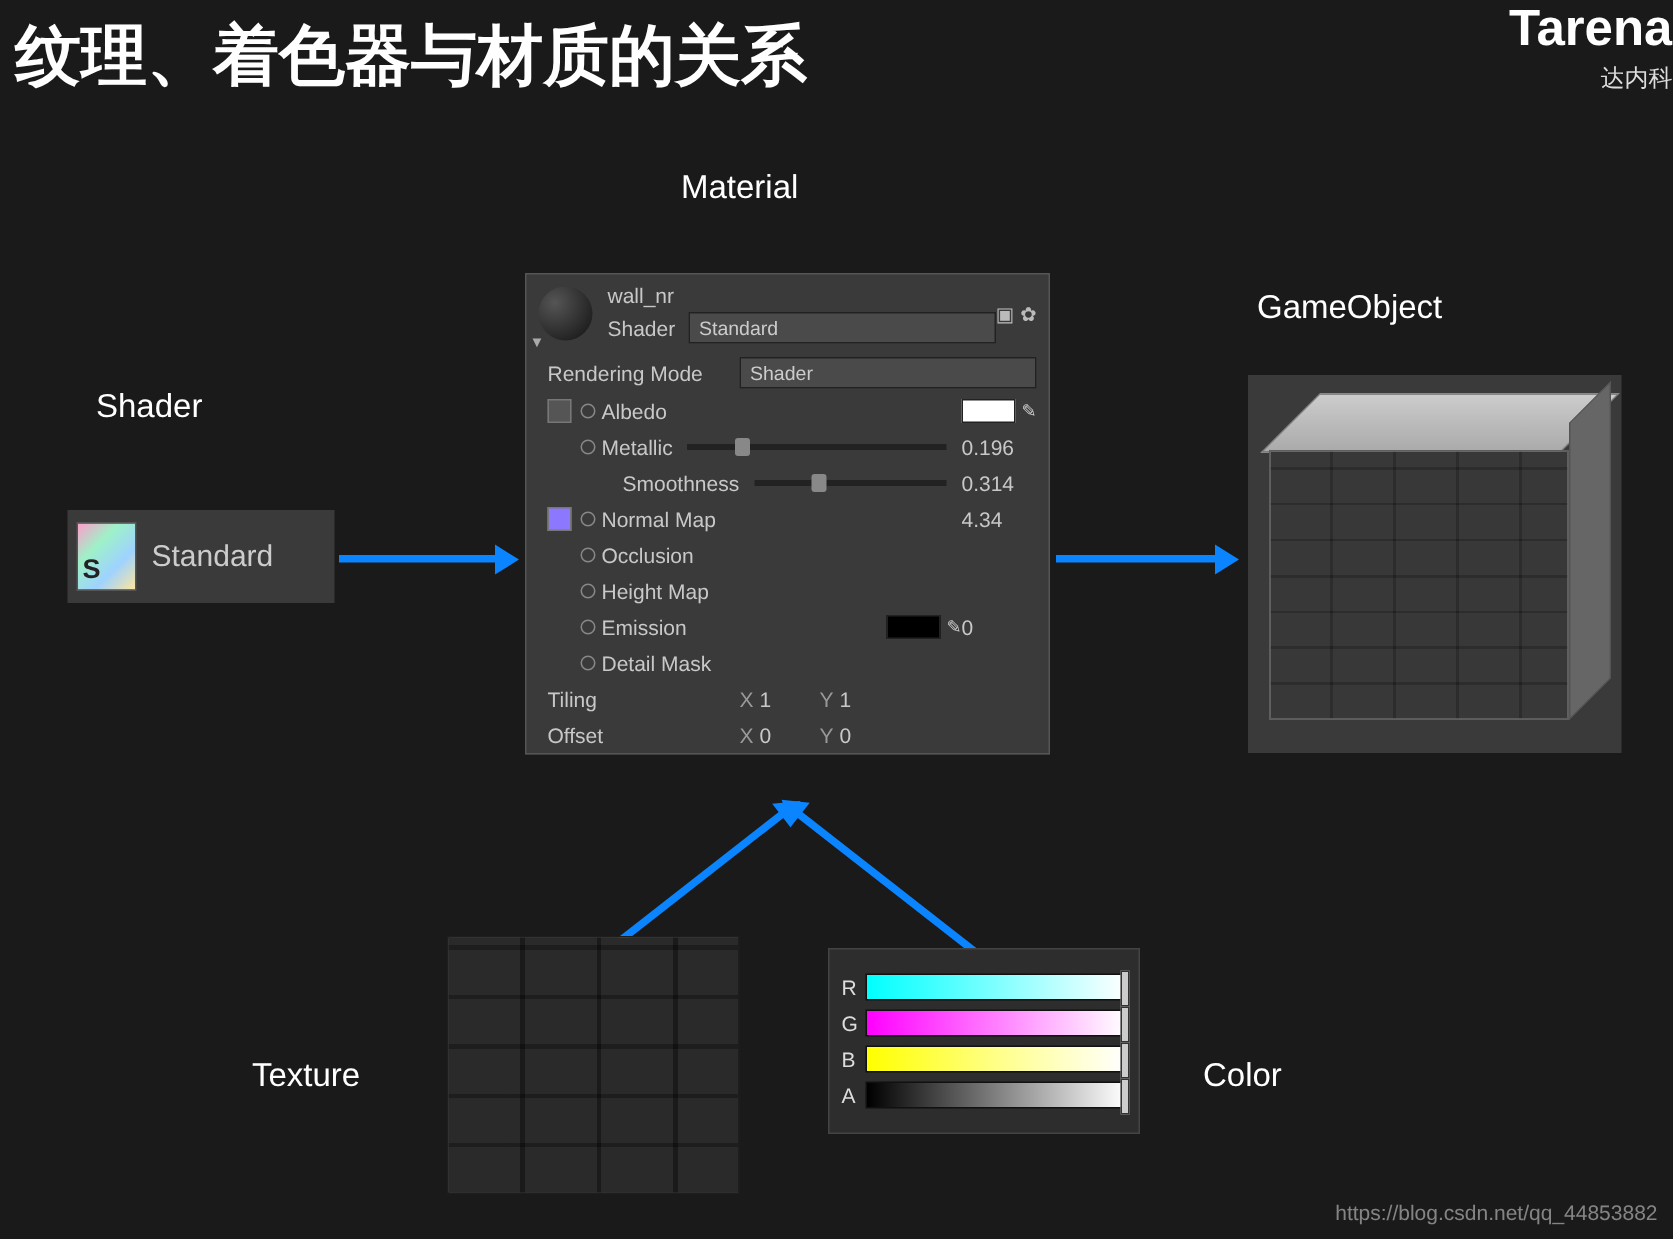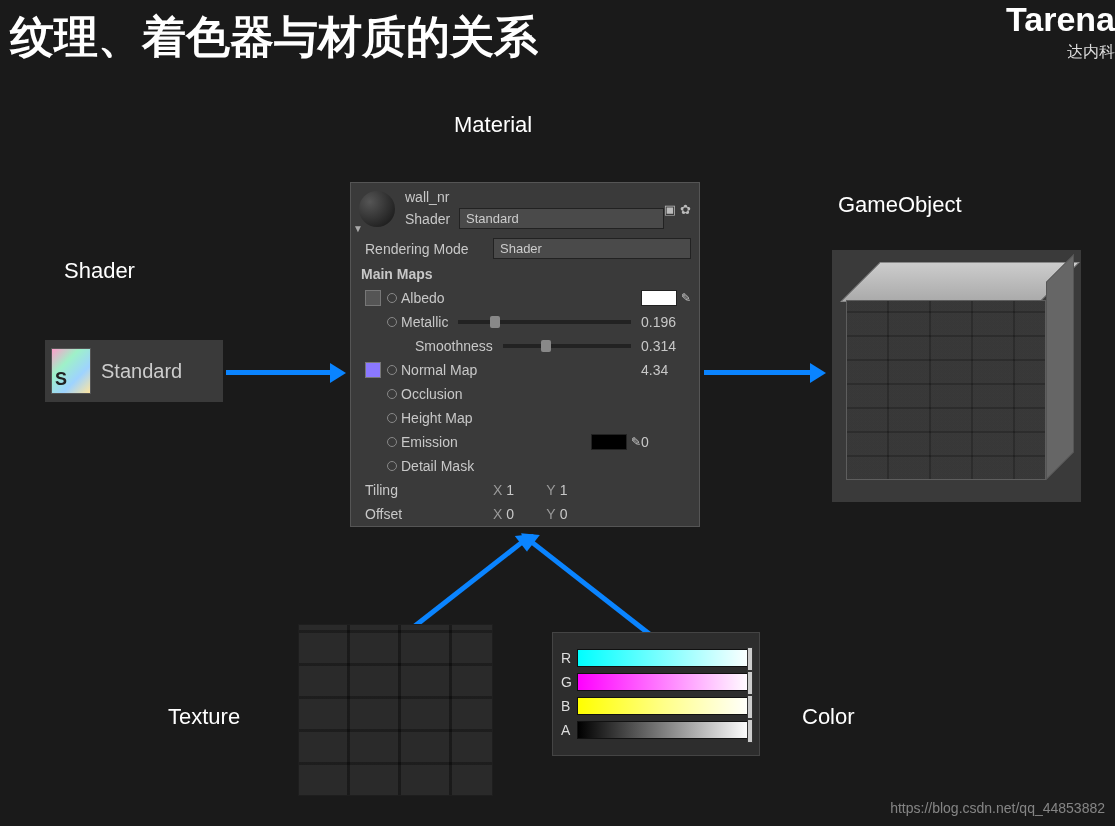--- a/index.html
+++ b/index.html
@@ -278,21 +278,20 @@
       <span>▣</span>
       <span>✿</span>
     </div>
   </div>
 
   <div class="insp-row">
     <div class="insp-label">Rendering Mode</div>
     <div class="dropdown">Shader</div>
   </div>
 
-  <div class="section-title">Main Maps</div>
 
   <div class="insp-row">
     <div class="tex-slot"></div>
     <span class="radio"></span>
     <span>Albedo</span>
     <span style="flex:1"></span>
     <div class="color-swatch white"></div>
     <span class="eyedrop">✎</span>
   </div>
 

